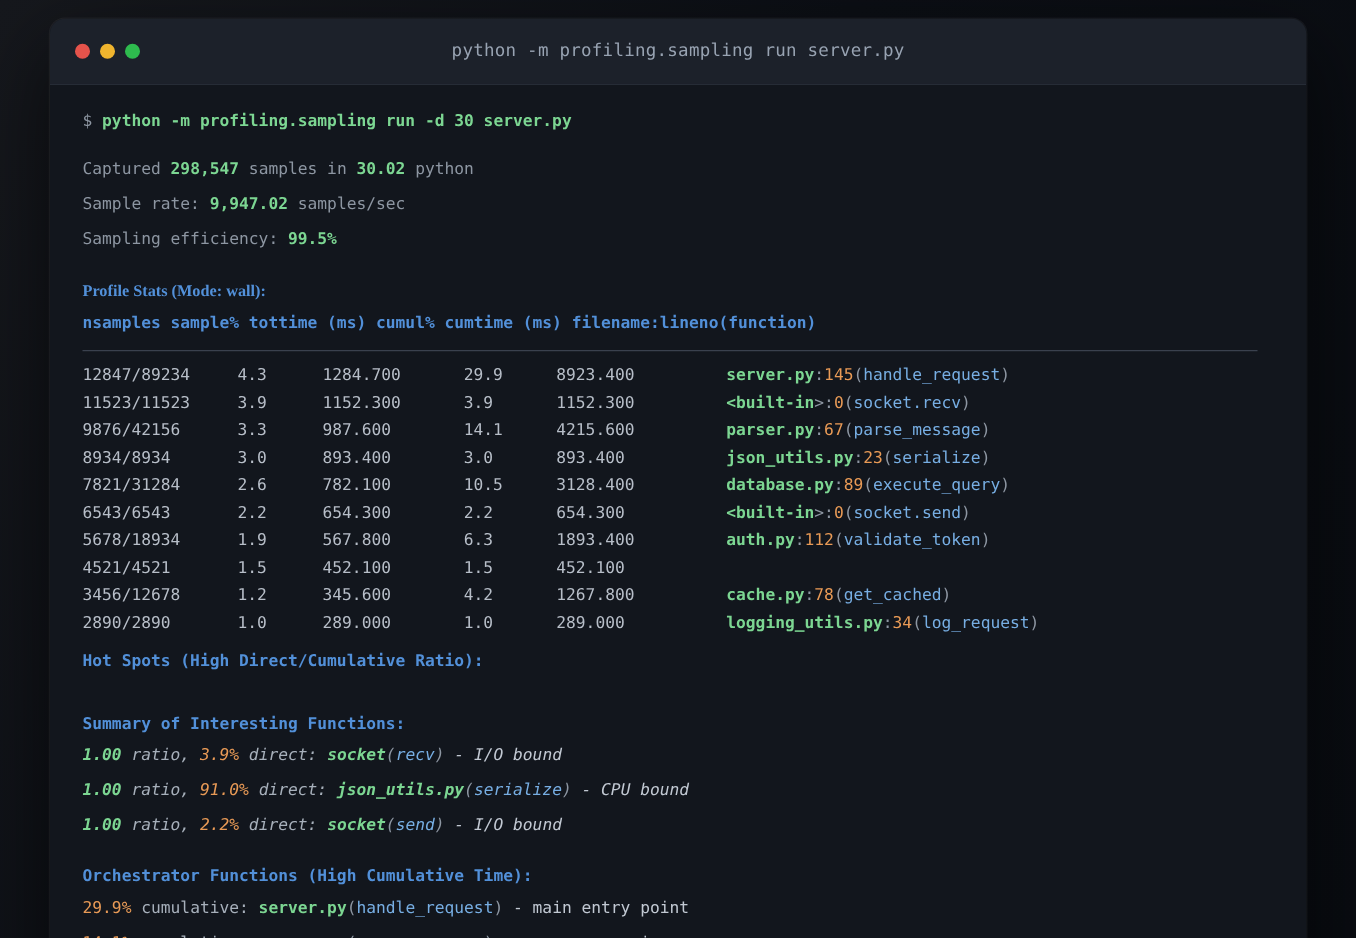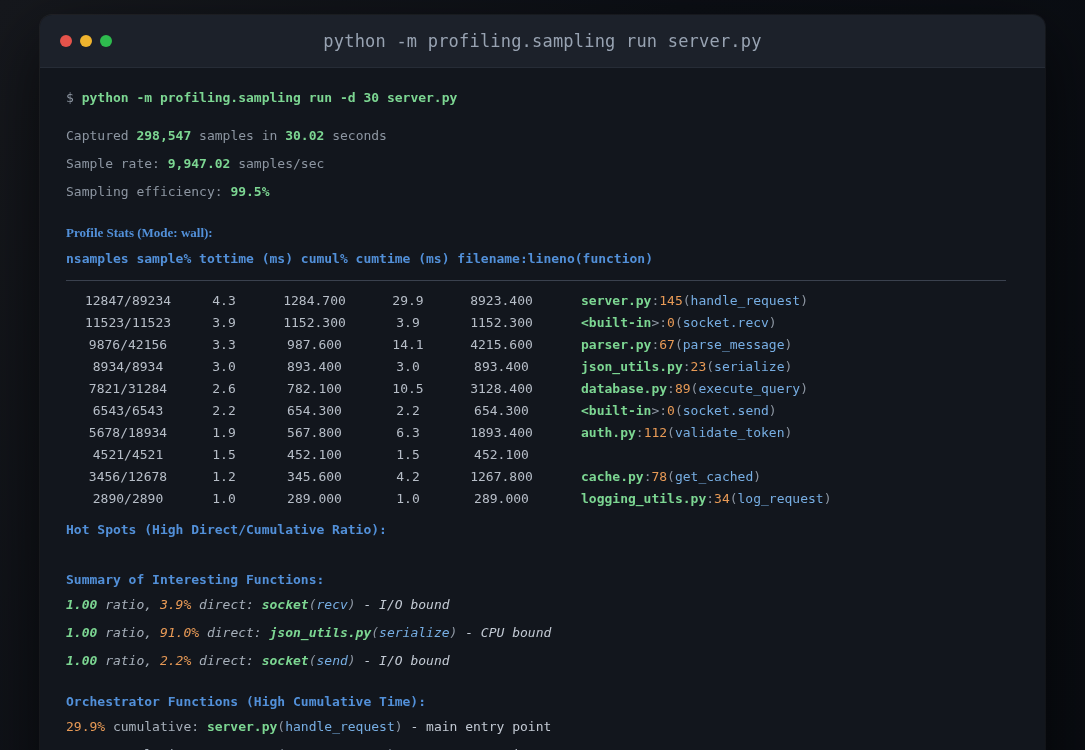--- a/index.html
+++ b/index.html
@@ -24,21 +24,21 @@
     border-bottom: 1px solid #262c36;
     border-radius: 12px 12px 0 0;
     display: flex; align-items: center; justify-content: center;
   }
   .lights {
     position: absolute; left: 20px; top: 0; height: 100%;
     display: flex; align-items: center; gap: 8px;
   }
   .light { width: 12px; height: 12px; border-radius: 50%; }
   .titletext {
-    font-size: 17px;
+    font-size: 14px;
     color: #98a3b2;
     letter-spacing: 0.2px;
   }
   .content {
     padding: 0 26px;
     font-size: 13px;
     color: var(--mid);
   }
   .line {
     height: 28px;
@@ -68,21 +68,21 @@
     width: 940px;
   }
   .tablerows { margin-top: 8px; }
   .trow {
     display: grid;
     grid-template-columns: 124px 68px 113px 74px 113px 1fr;
     height: 22px;
     align-items: center;
     white-space: pre;
   }
-  .cell-r { text-align: center; }
+  .cell-r { text-align: left; }
   .cell-fn { padding-left: 23px; }
   .summary-title { margin-top: 22px; }
   .hot-title { margin-top: 6px; }
   .hot-items { margin-top: -3px; font-style: italic; }
   .orch-title { margin-top: 13px; }
   .orch-items { margin-top: -3px; }
 </style>
 </head>
 <body>
 
@@ -94,21 +94,21 @@
       <span class="light" style="background: rgb(46, 187, 78);"></span>
     </div>
     <span class="titletext">python -m profiling.sampling run server.py</span>
   </div>
 
   <div class="content">
 
     <div class="line cmdline"><span class="dim">$</span><span> </span><span class="greenb">python -m profiling.sampling run -d 30 server.py</span></div>
 
     <div class="statsblock">
-      <div class="line"><span class="dim">Captured</span><span> </span><span class="greenb">298,547</span><span> </span><span class="dim">samples in</span><span> </span><span class="greenb">30.02</span><span> </span><span class="dim">seconds</span></div>
+      <div class="line"><span class="dim">Captured</span><span> </span><span class="greenb">298,547</span><span> </span><span class="dim">samples in</span><span> </span><span class="greenb">30.02</span><span> </span><span class="dim">python</span></div>
       <div class="line"><span class="dim">Sample rate:</span><span> </span><span class="greenb">9,947.02</span><span> </span><span class="dim">samples/sec</span></div>
       <div class="line"><span class="dim">Sampling efficiency:</span><span> </span><span class="greenb">99.5%</span></div>
     </div>
 
     <div class="line section-title hblue">Profile Stats (Mode: wall):</div>
     <div class="hline hblue">nsamples sample% tottime (ms) cumul% cumtime (ms) filename:lineno(function)</div>
     <hr class="divider">
 
     <div class="tablerows">
 

